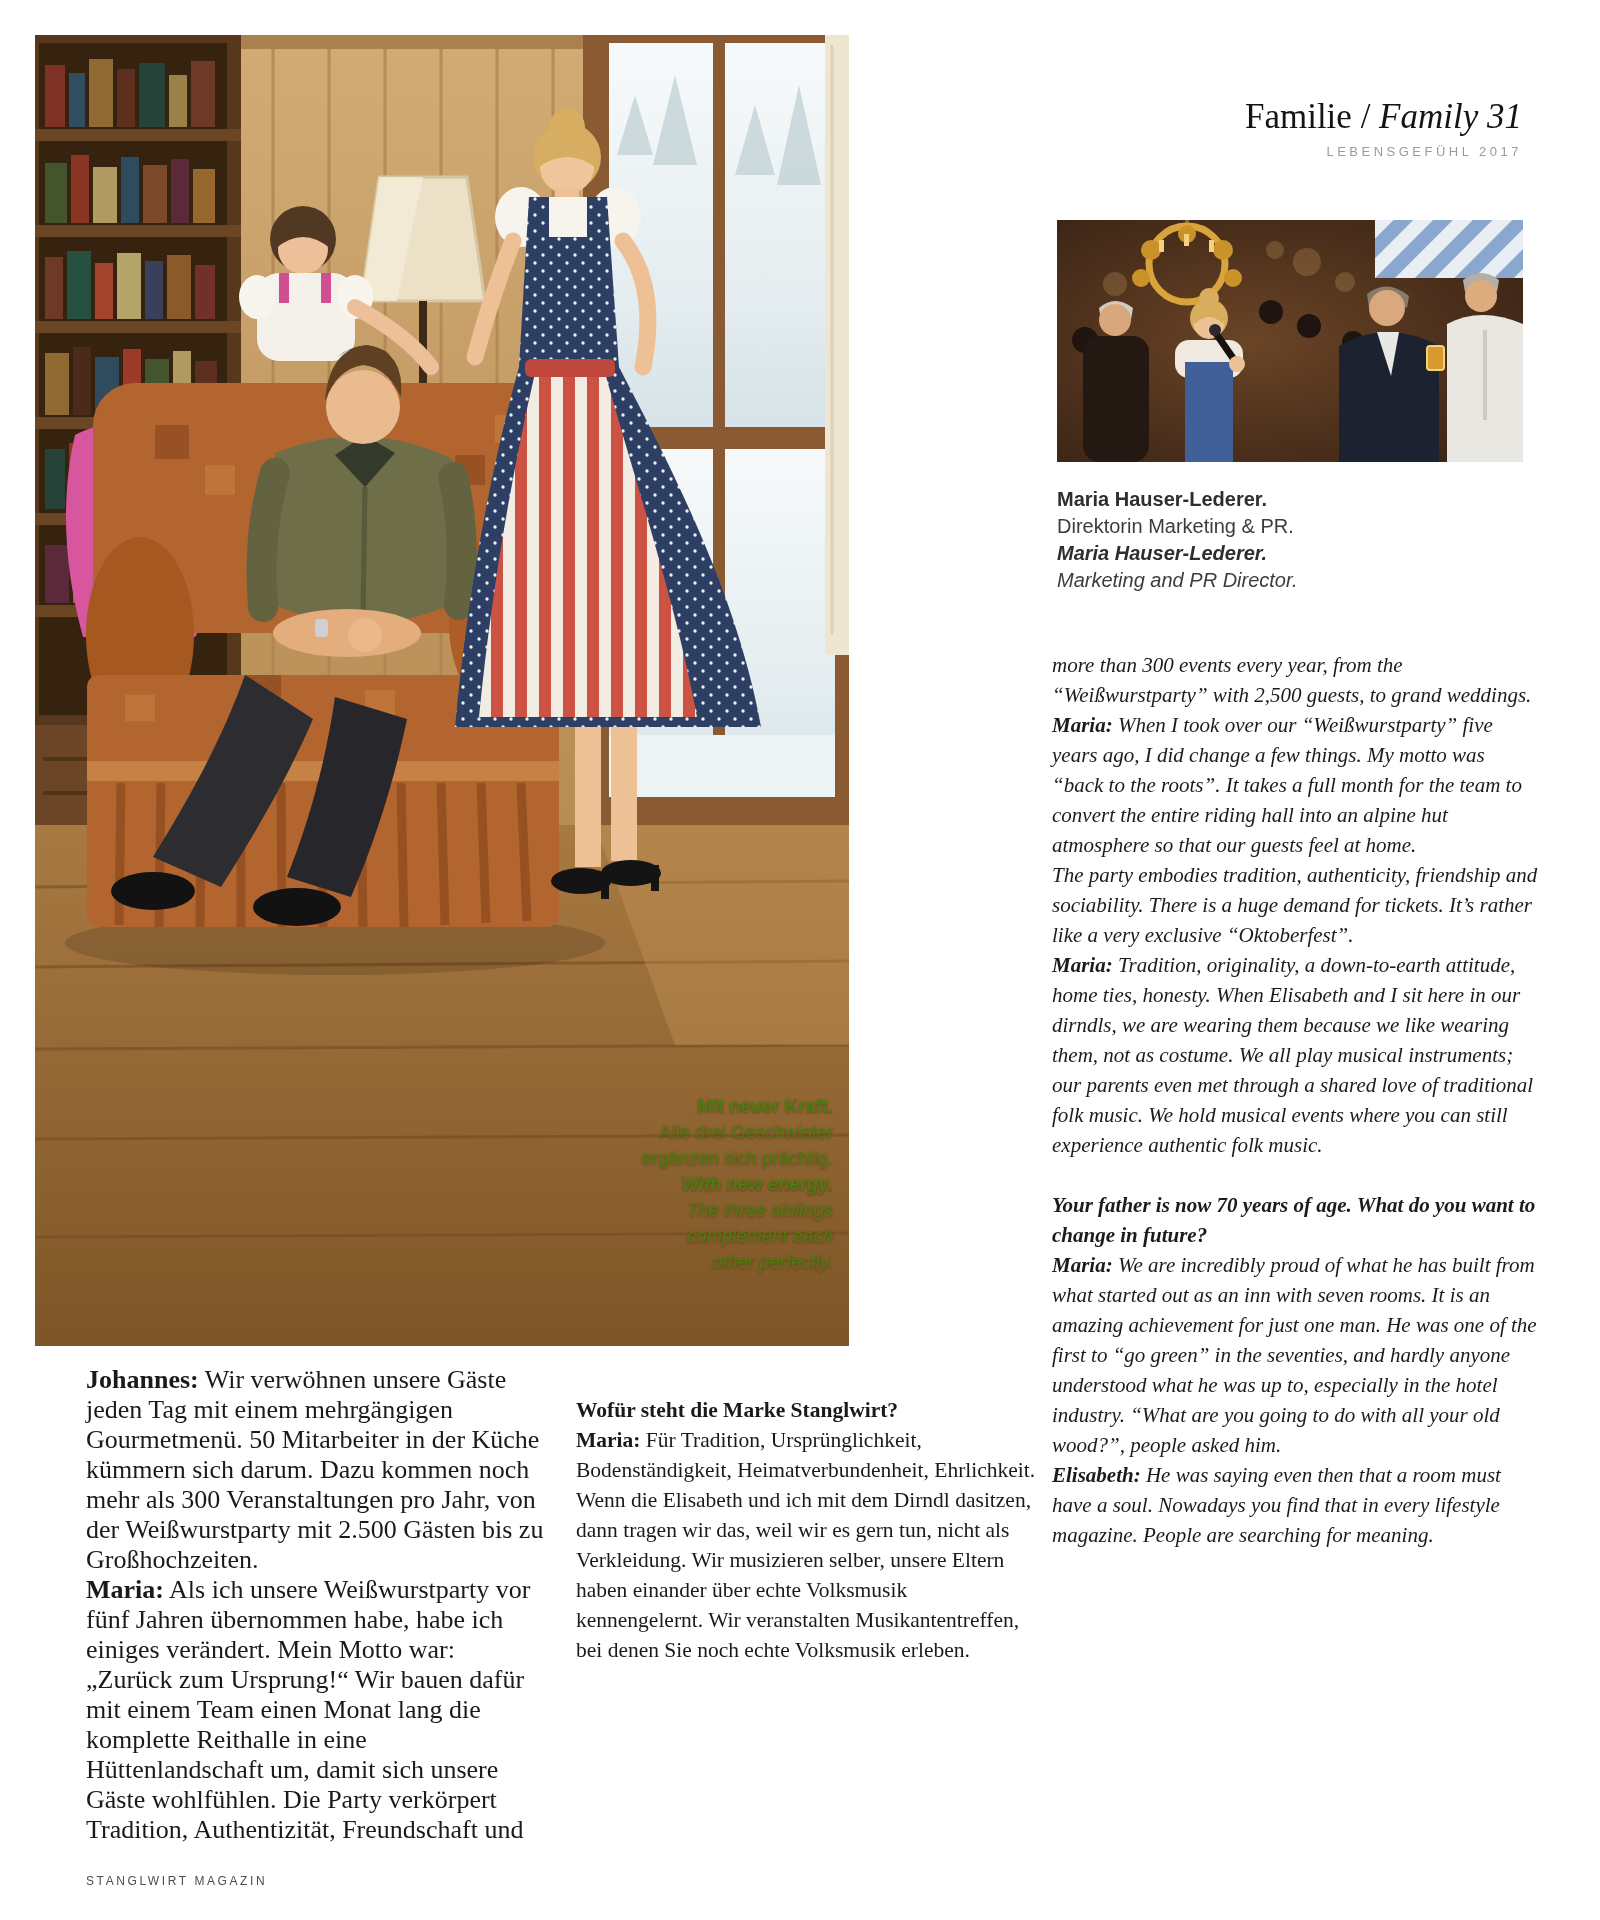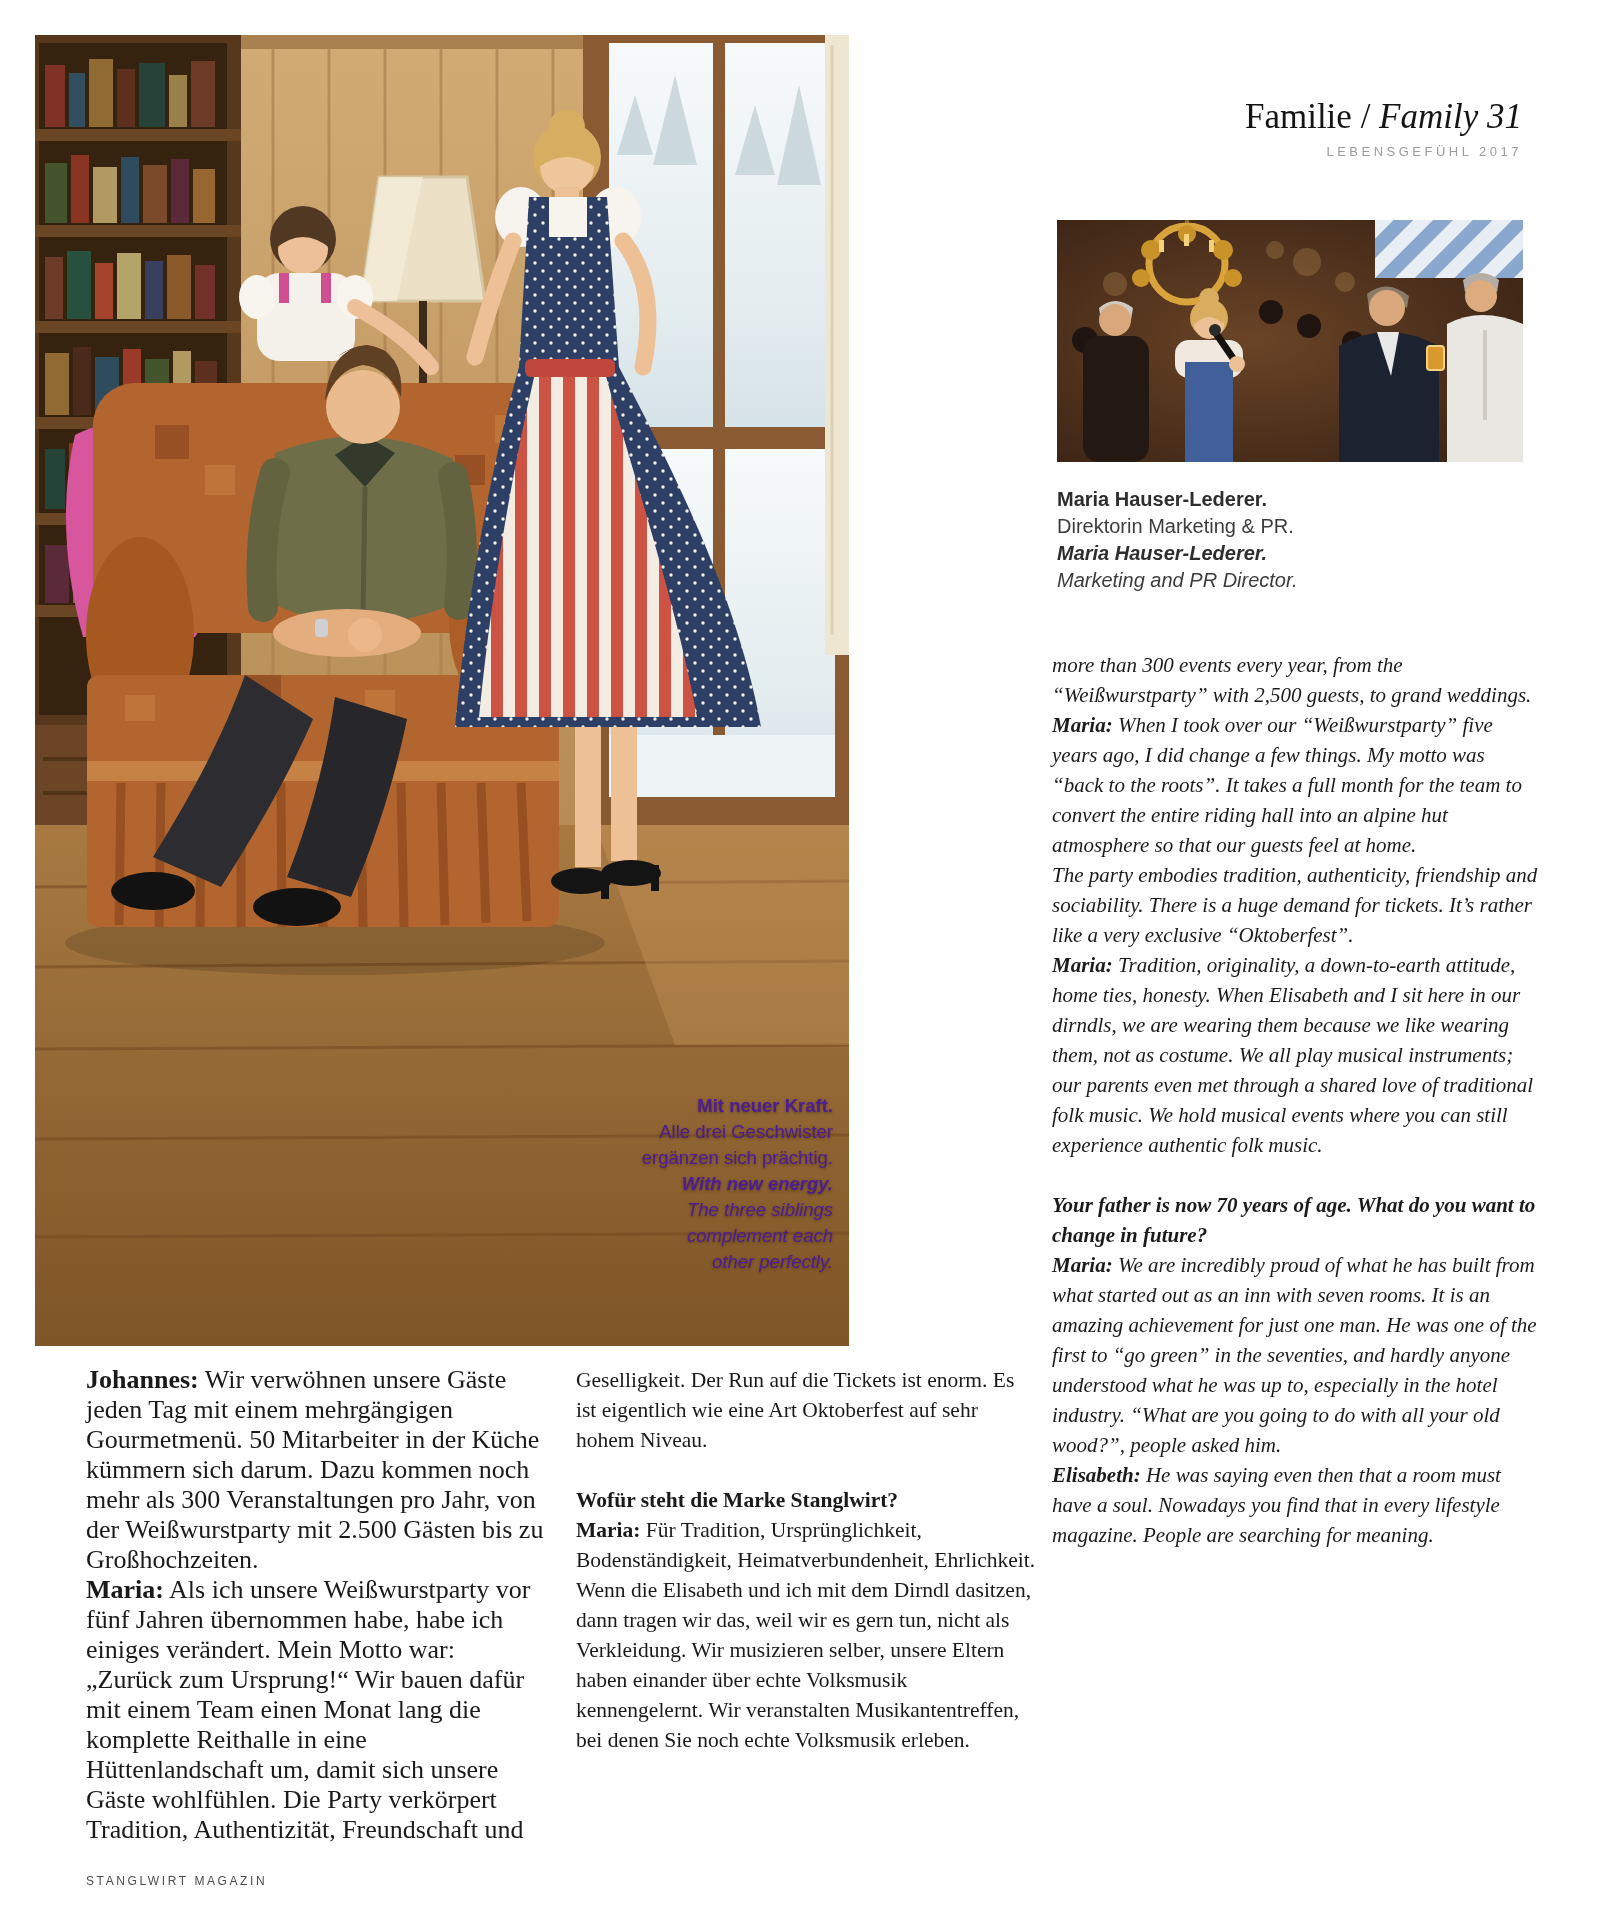--- a/index.html
+++ b/index.html
@@ -29,21 +29,21 @@
   .col{position:absolute;}
   .col p{margin:0;}
   .col .gap{margin-top:30px;}
   .col .b{font-weight:bold;}
   .col-en{left:1052px;top:650px;width:488px;font-style:italic;font-size:21px;line-height:30px;color:#1b1b1b;}
   .col-de1{left:86px;top:1365px;width:462px;font-size:26px;line-height:30px;color:#1a1a1a;}
   .col-de2{left:576px;top:1365px;width:462px;font-size:21.5px;line-height:30px;color:#1a1a1a;}
 
   
   .photo-caption{position:absolute;right:16px;top:1058px;text-align:right;
-        font-family:"Liberation Sans",sans-serif;font-size:18.5px;line-height:26px;color:#4c1d95;
+        font-family:"Liberation Sans",sans-serif;font-size:18.5px;line-height:26px;color:#4d7c0f;
         text-shadow:0 1px 3px rgba(40,20,5,.45);}
   .photo-caption .b{font-weight:bold;}
   .photo-caption .bi{font-weight:bold;font-style:italic;}
   .photo-caption .i{font-style:italic;}
 
   
   .footer{position:absolute;left:86px;top:1874px;font-family:"Liberation Sans",sans-serif;
         font-size:12px;letter-spacing:2.6px;color:#4d4d4d;}
 </style>
 </head>
@@ -367,20 +367,19 @@
       <p class="gap q"><span class="b">Your father is now 70 years of age. What do you want to change in future?</span></p>
       <p class=""><span class="b">Maria:</span><span> We are incredibly proud of what he has built from what started out as an inn with seven rooms. It is an amazing achievement for just one man. He was one of the first to “go green” in the seventies, and hardly anyone understood what he was up to, especially in the hotel industry. “What are you going to do with all your old wood?”, people asked him.</span></p>
       <p class=""><span class="b">Elisabeth:</span><span> He was saying even then that a room must have a soul. Nowadays you find that in every lifestyle magazine. People are searching for meaning.</span></p>
     </div>
 
   <div class="col col-de1">
       <p class=""><span class="b">Johannes:</span><span> Wir verwöhnen unsere Gäste jeden Tag mit einem mehrgängigen Gourmetmenü. 50 Mitarbeiter in der Küche kümmern sich darum. Dazu kommen noch mehr als 300 Veranstaltungen pro Jahr, von der Weißwurstparty mit 2.500 Gästen bis zu Großhochzeiten.</span></p>
       <p class=""><span class="b">Maria:</span><span> Als ich unsere Weißwurstparty vor fünf Jahren übernommen habe, habe ich einiges verändert. Mein Motto war: „Zurück zum Ursprung!“ Wir bauen dafür mit einem Team einen Monat lang die komplette Reithalle in eine Hüttenlandschaft um, damit sich unsere Gäste wohlfühlen. Die Party verkörpert Tradition, Authentizität, Freundschaft und</span></p>
     </div>
   <div class="col col-de2">
-      <p class=""><span>Geselligkeit. Der Run auf die Tickets ist enorm. Es ist eigentlich wie eine Art Oktoberfest auf sehr hohem Niveau.</span></p>
       <p class="gap q"><span class="b">Wofür steht die Marke Stanglwirt?</span></p>
       <p class=""><span class="b">Maria:</span><span> Für Tradition, Ursprünglichkeit, Bodenständigkeit, Heimatverbundenheit, Ehrlichkeit. Wenn die Elisabeth und ich mit dem Dirndl dasitzen, dann tragen wir das, weil wir es gern tun, nicht als Verkleidung. Wir musizieren selber, unsere Eltern haben einander über echte Volksmusik kennengelernt. Wir veranstalten Musikantentreffen, bei denen Sie noch echte Volksmusik erleben.</span></p>
     </div>
 
   <div class="footer">STANGLWIRT MAGAZIN</div>
 
 </div>
 
 </body></html>

